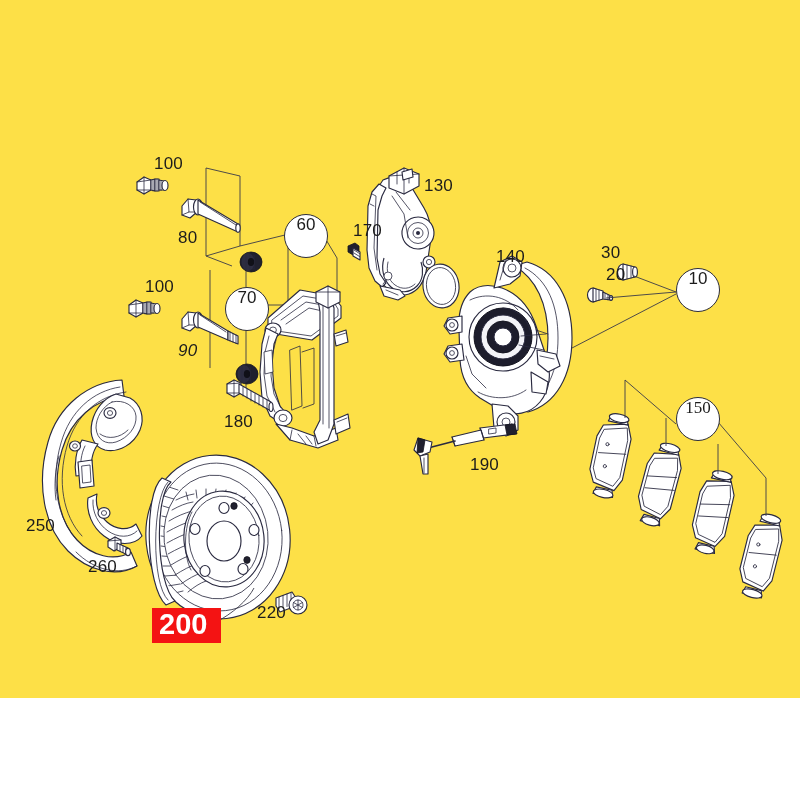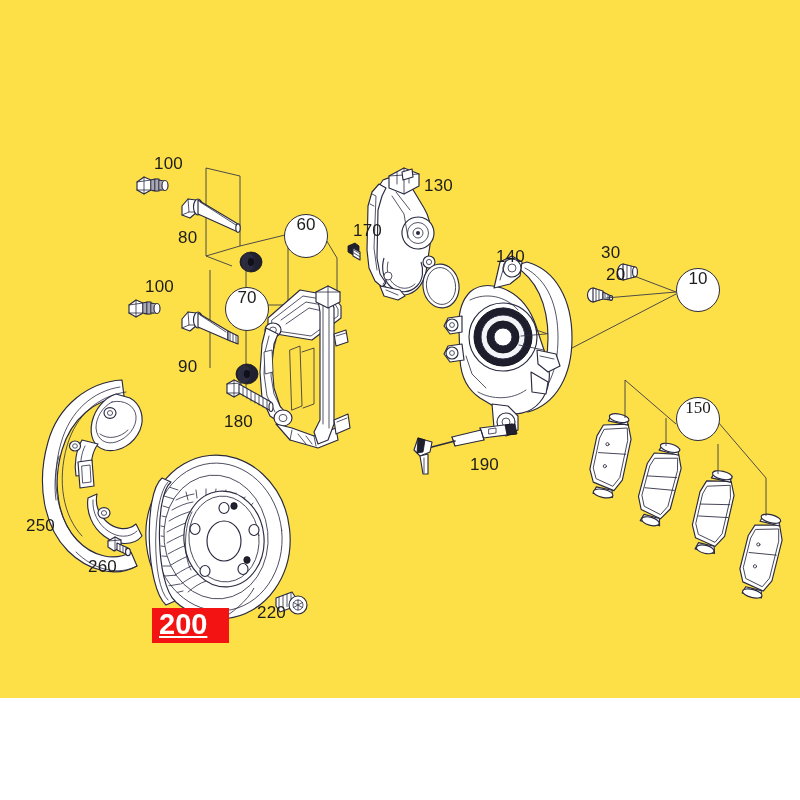--- a/index.html
+++ b/index.html
@@ -35,25 +35,24 @@
     line-height: 1;
     user-select: none;
   }
   .label-highlight {
     position: absolute;
     font-family: "Liberation Sans", sans-serif;
     font-size: 29px;
     font-weight: 700;
     color: #ffffff;
     background: #f41313;
-    padding: 2px 22px 4px 7px;
+    padding: 2px 14px 4px 7px;
     line-height: 1;
     white-space: nowrap;
     user-select: none;
-    text-decoration: underline;
   }
   .callout-circle {
     position: absolute;
     width: 42px;
     height: 42px;
     border: 1.4px solid #2c2c3a;
     border-radius: 50%;
     background: #ffffff;
     display: flex;
     align-items: flex-start;
@@ -485,21 +484,21 @@
       <ellipse class="wf" cx="22" cy="13" rx="9" ry="9"></ellipse>
       <ellipse class="wft" cx="22" cy="13" rx="5" ry="5"></ellipse>
       <path class="lnt" d="M22,8 L22,18 M17.5,10.5 L26.5,15.5 M17.5,15.5 L26.5,10.5"></path>
     </g>
 
   </svg>
 
   <div class="label-text" style="left:154px; top:155px;">100</div>
   <div class="label-text" style="left:178px; top:229px;text-align:right;">80</div>
   <div class="label-text" style="left:145px; top:278px;">100</div>
-  <div class="label-text" style="left:178px; top:358px;">90</div>
+  <div class="label-text" style="left:178px; top:342px;font-style:italic;">90</div>
   <div class="label-text" style="left:353px; top:222px;">170</div>
   <div class="label-text" style="left:424px; top:177px;">130</div>
   <div class="label-text" style="left:452px; top:248px;margin-left:44px;">140</div>
   <div class="label-text" style="left:601px; top:244px;">30</div>
   <div class="label-text" style="left:582px; top:266px;margin-left:24px;">20</div>
   <div class="label-text" style="left:224px; top:413px;">180</div>
   <div class="label-text" style="left:470px; top:456px;text-align:center;">190</div>
   <div class="label-text" style="left:26px; top:517px;">250</div>
   <div class="label-text" style="left:88px; top:558px;text-align:right;">260</div>
   <div class="label-text" style="left:257px; top:604px;">220</div>

